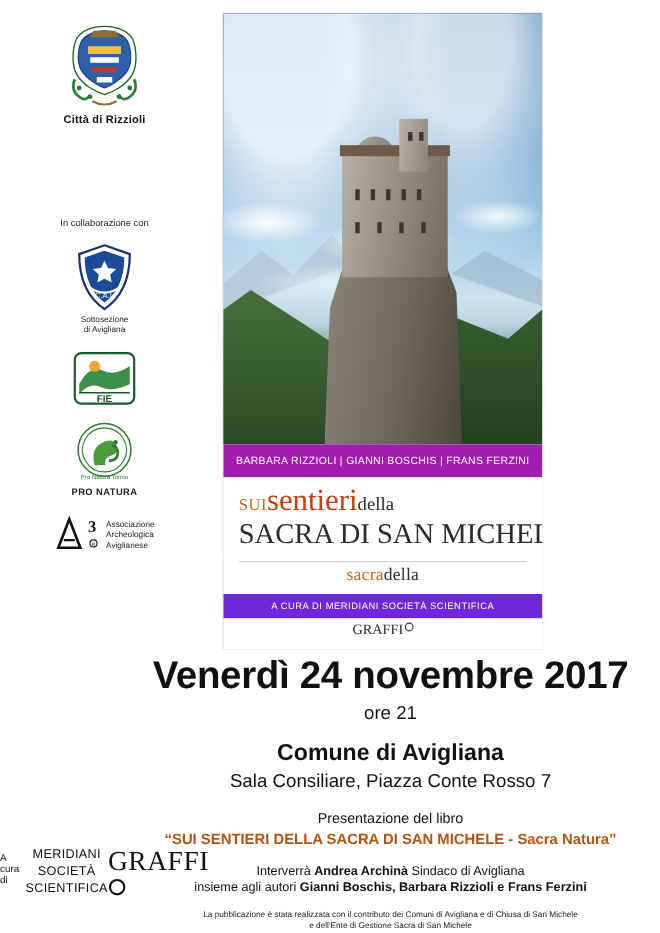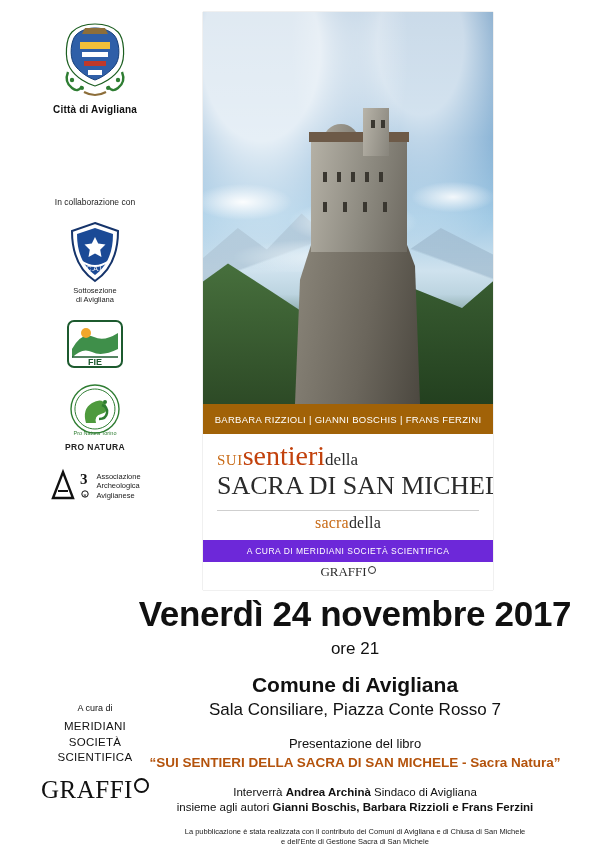--- a/index.html
+++ b/index.html
@@ -57,23 +57,22 @@
   .logo-caption {
     font-size: 7.5px;
     line-height: 1.25;
     text-align: center;
     margin-top: 3px;
     color: #222;
   }
 
   .acura-block {
     margin-top: auto;
-    margin-bottom: 44px;
+    margin-bottom: 22px;
     display: flex;
-    flex-direction: column;
     align-items: center;
   }
   .acura-small {
     font-size: 9px;
     margin-bottom: 6px;
   }
   .acura-lines {
     font-size: 11.5px;
     line-height: 1.35;
     text-align: center;
@@ -175,21 +174,21 @@
   .abbey-win {
     position: absolute;
     background: #3a3730;
     width: 4px; height: 10px;
   }
 
   .cover-authors {
     position: absolute;
     left: 0; top: 392px;
     width: 290px; height: 30px;
-    background: #a16207;
+    background: #a21caf;
     color: #fff;
     display: flex;
     align-items: center;
     justify-content: center;
     font-size: 9.5px;
     letter-spacing: .3px;
   }
   .cover-title-zone {
     position: absolute;
     left: 0; top: 422px;
@@ -343,21 +342,21 @@
       <path d="M20 16 h26 l-3 -6 h-20 z" fill="#8d6e3a"></path>
       <path d="M6 54 q-4 10 4 16 q6 5 10 -2" fill="none" stroke="#2e7d32" stroke-width="2.4"></path>
       <path d="M60 54 q4 10 -4 16 q-6 5 -10 -2" fill="none" stroke="#2e7d32" stroke-width="2.4"></path>
       <circle cx="10" cy="62" r="2.2" fill="#2e7d32"></circle>
       <circle cx="56" cy="62" r="2.2" fill="#2e7d32"></circle>
       <circle cx="20" cy="70" r="2" fill="#2e7d32"></circle>
       <circle cx="46" cy="70" r="2" fill="#2e7d32"></circle>
       <path d="M22 74 q11 6 22 0" fill="none" stroke="#8d6e3a" stroke-width="2"></path>
     </svg>
   </div>
-  <div class="crest-label">Città di Avigliana</div>
+  <div class="crest-label">Città di Rizzioli</div>
 
   <div class="collab-title">In collaborazione con</div>
 
   <div class="logo-block">
     <svg width="54" height="62" viewBox="0 0 54 62">
       <path d="M27 2 L50 10 C50 34 42 50 27 60 C12 50 4 34 4 10 Z" fill="#ffffff" stroke="#15346b" stroke-width="2"></path>
       <path d="M27 7 L45 13 C45 33 38 46 27 54 C16 46 9 33 9 13 Z" fill="#1b4a96"></path>
       <path d="M27 16 l3.2 6.6 7.3 1 -5.3 5.1 1.3 7.2 -6.5 -3.4 -6.5 3.4 1.3 -7.2 -5.3 -5.1 7.3 -1 Z" fill="#ffffff"></path>
       <path d="M13 40 q14 10 28 0" fill="none" stroke="#ffffff" stroke-width="2"></path>
       <text x="27" y="50" font-size="7" fill="#ffffff" text-anchor="middle" font-family="Liberation Sans">C.A.I.</text>

